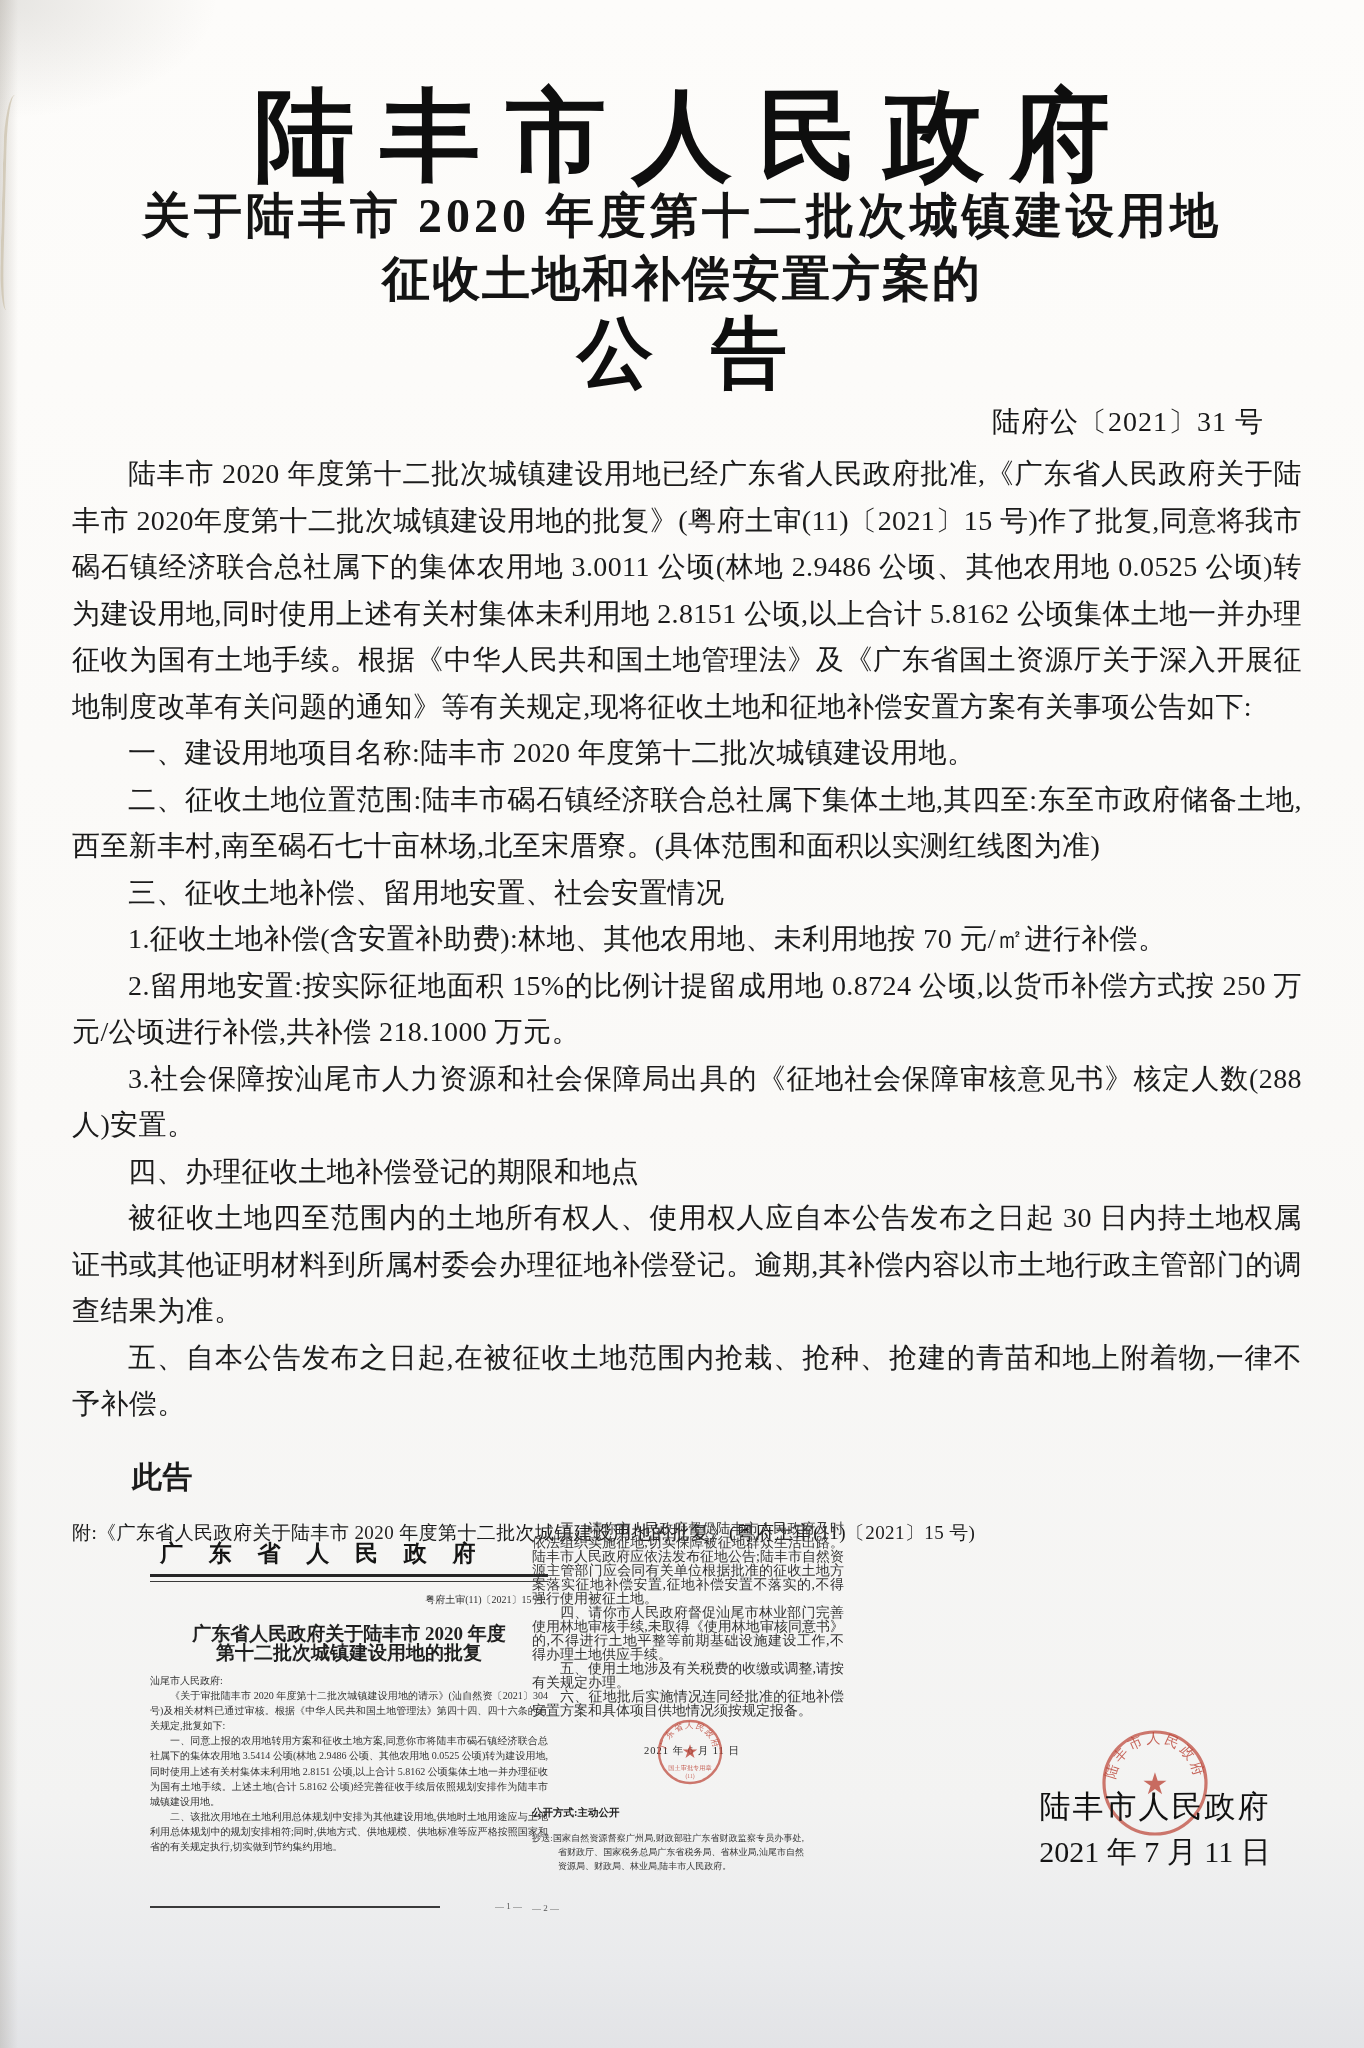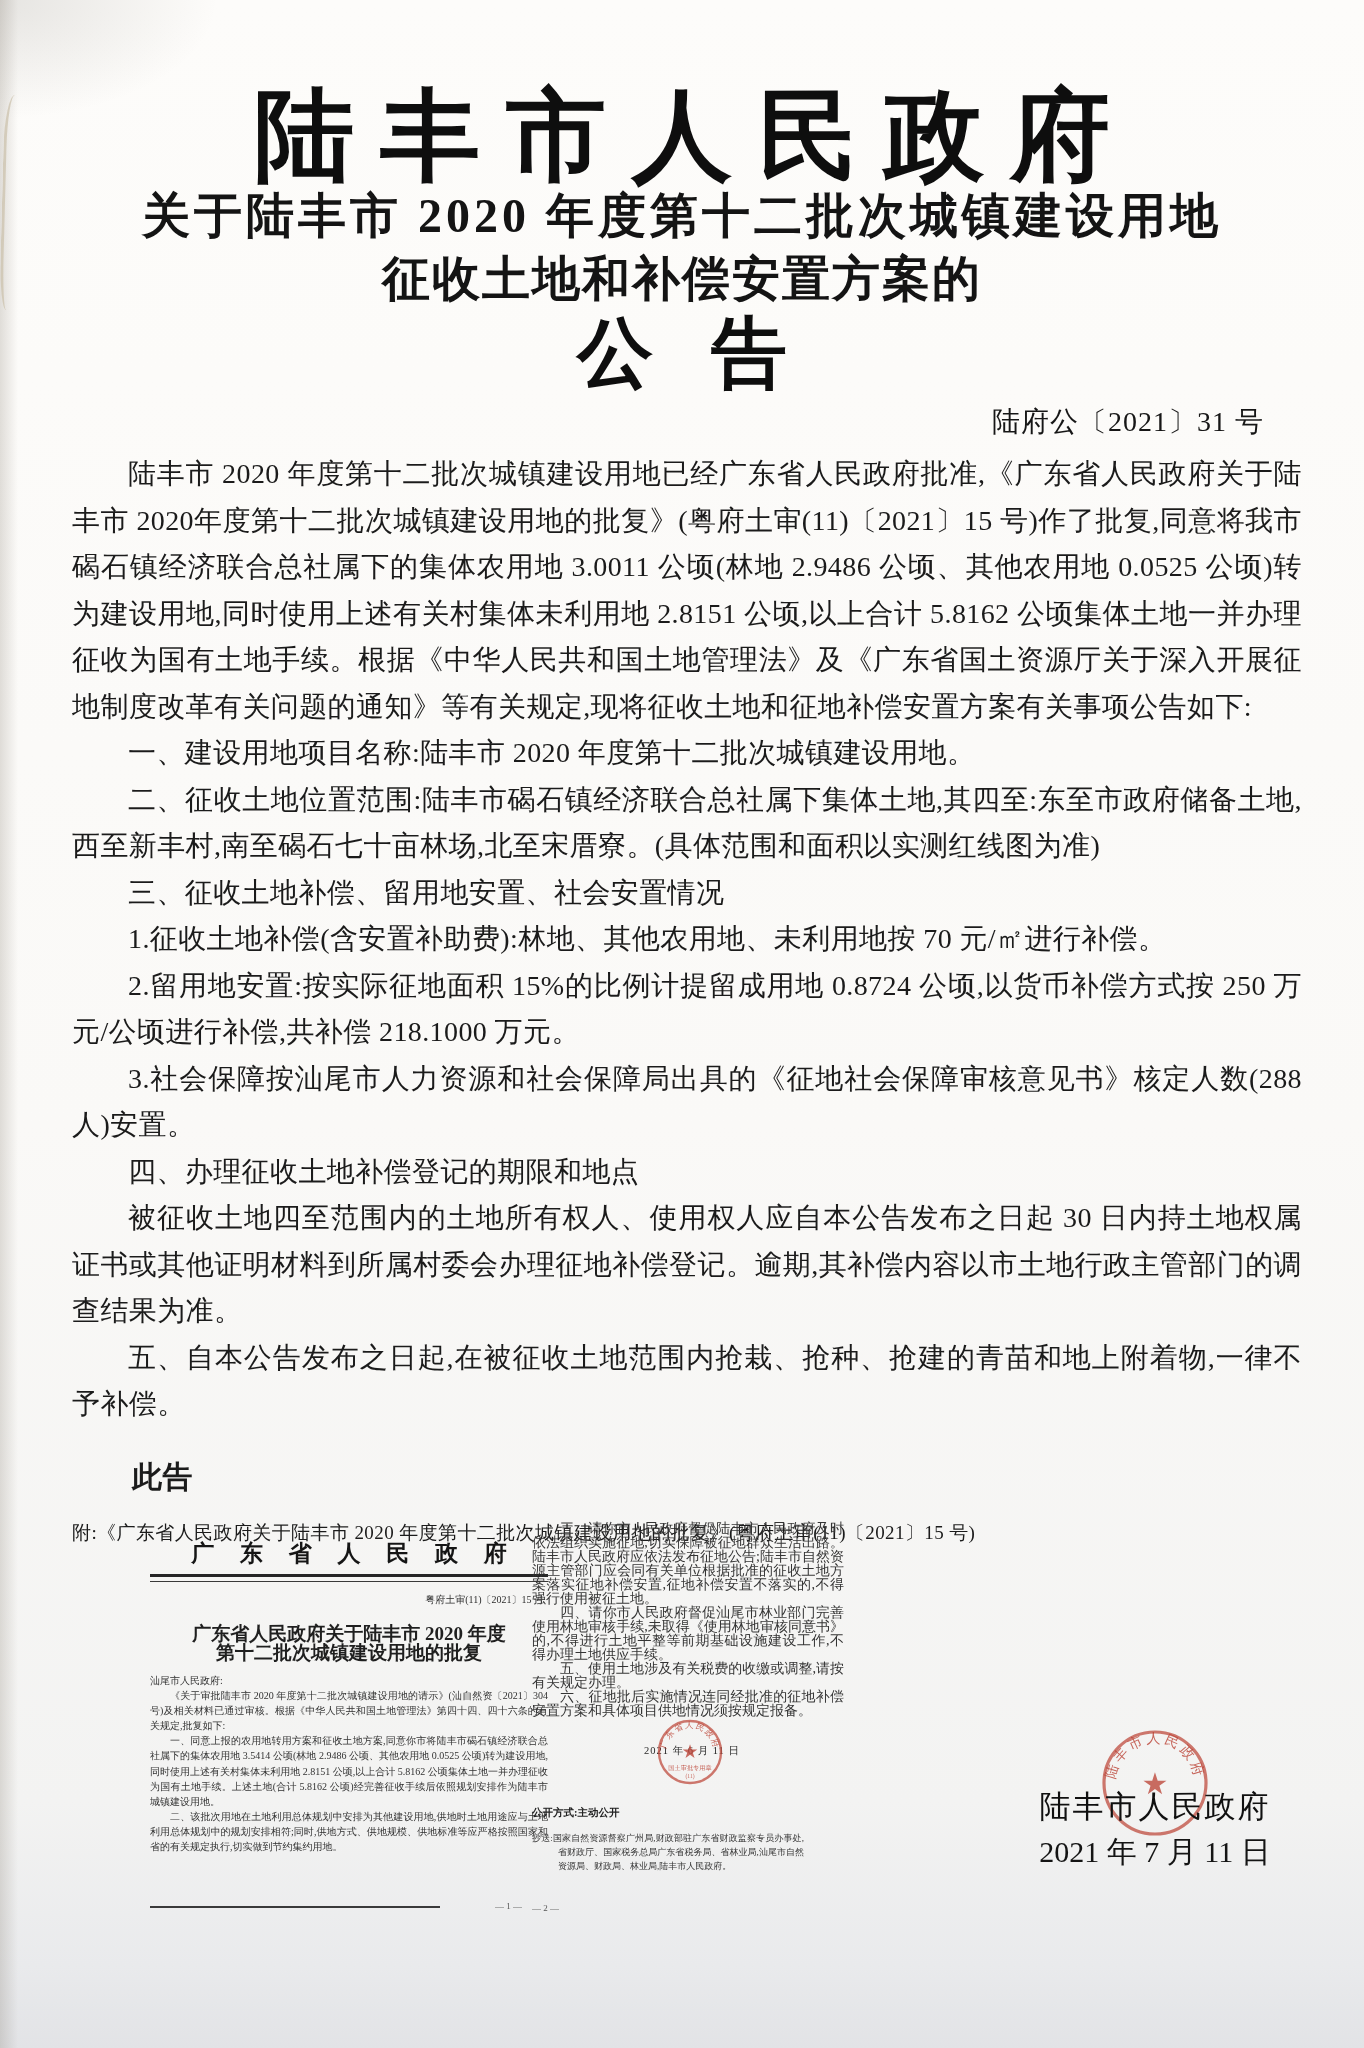--- a/index.html
+++ b/index.html
@@ -29,21 +29,21 @@
   .doc-number { position:absolute; top:403px; right:100px; font-size:28px; letter-spacing:1px; color:#161616; }
 
   .body-text { position:absolute; left:72px; top:451px; width:1230px;
     font-size:28px; line-height:46.5px; text-align:justify; letter-spacing:0.4px; color:#1b1b1b; }
   .body-text p { margin:0; text-indent:2em; }
   .closing-statement { font-weight:bold; font-size:30px; margin-top:26px !important; }
   .attachment-note { text-indent:0 !important; margin-top:10px !important; font-size:19px; }
 
   
   .approval-page-1 { position:absolute; left:150px; top:1538px; width:398px; height:380px; color:#333; }
-  .letterhead { text-align:center; font-weight:bold; font-size:23px; letter-spacing:10px;
+  .letterhead { font-weight:bold; font-size:23px; letter-spacing:10px;
     text-indent:10px; color:#151515; white-space:nowrap; }
   .letterhead-rule { margin-top:5px; height:4px; border-top:3px solid #262626; border-bottom:1px solid #3a3a3a; }
   .approval-doc-number { text-align:right; font-size:10px; margin-top:11px; padding-right:4px; color:#2e2e2e; }
   .approval-title { text-align:center; font-weight:bold; font-size:19px; line-height:19px;
     margin-top:17px; color:#1f1f1f; }
   .approval-body-1 { margin-top:11px; font-size:10px; line-height:15.1px; text-align:justify; color:#323232; }
   .approval-body-1 p { margin:0; text-indent:2em; }
   .approval-body-1 p.salutation { text-indent:0; }
   .page1-footer-rule { position:absolute; left:0; top:368px; width:290px; border-top:2.5px solid #3a3a3a; }
   .page1-number { position:absolute; left:345px; top:363px; font-size:9px; color:#555; }

